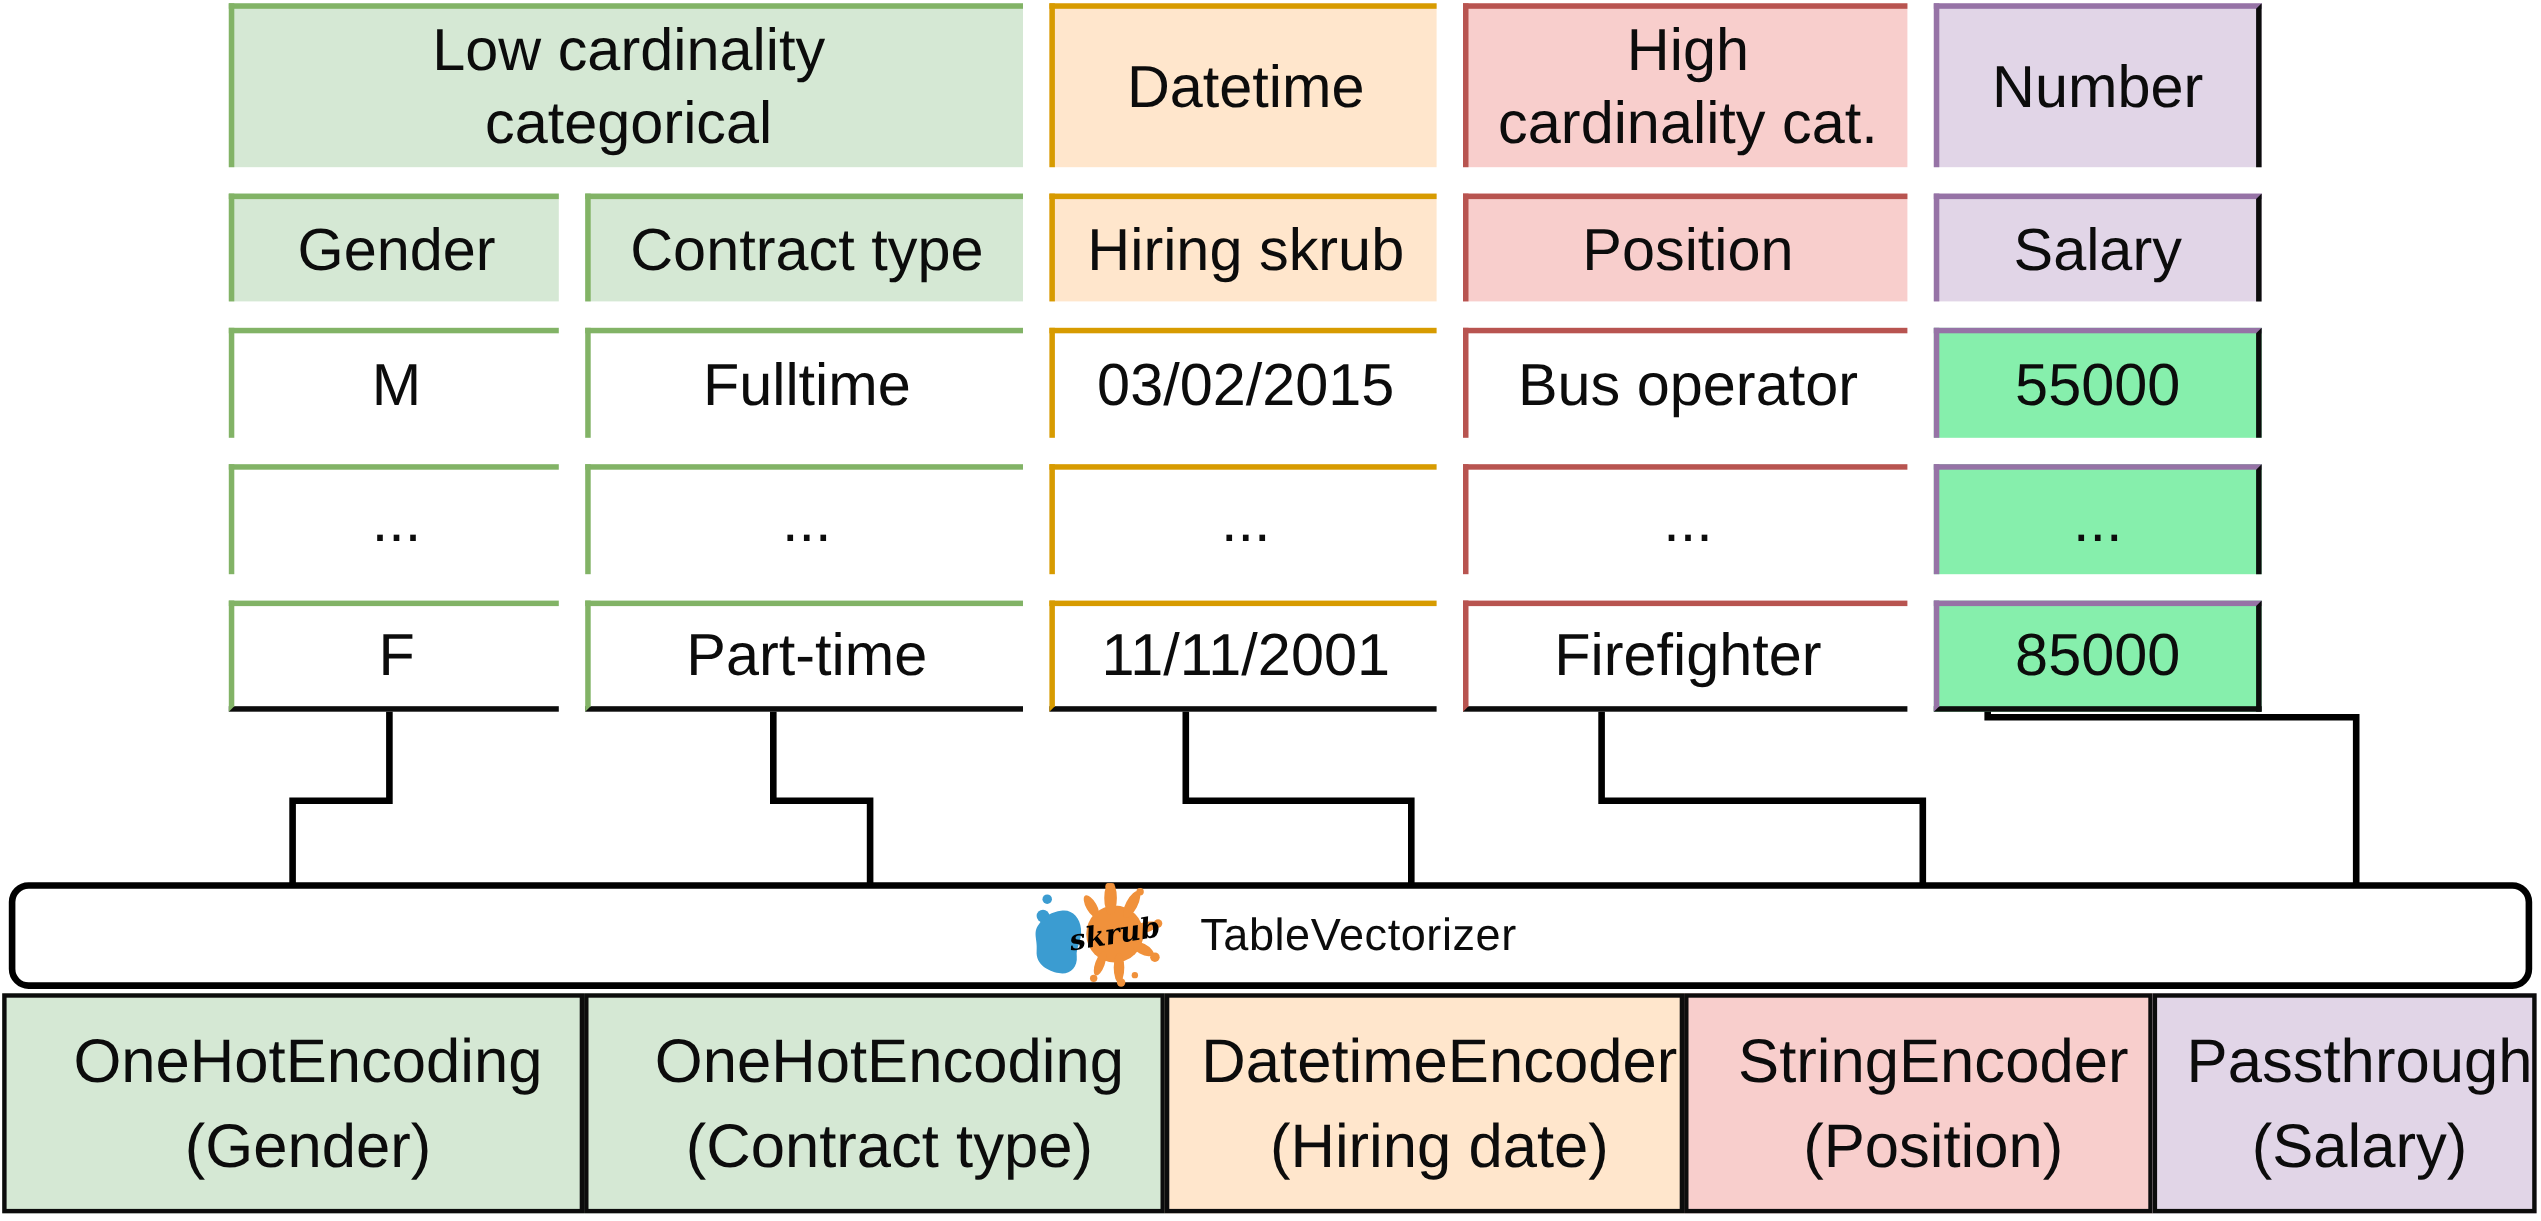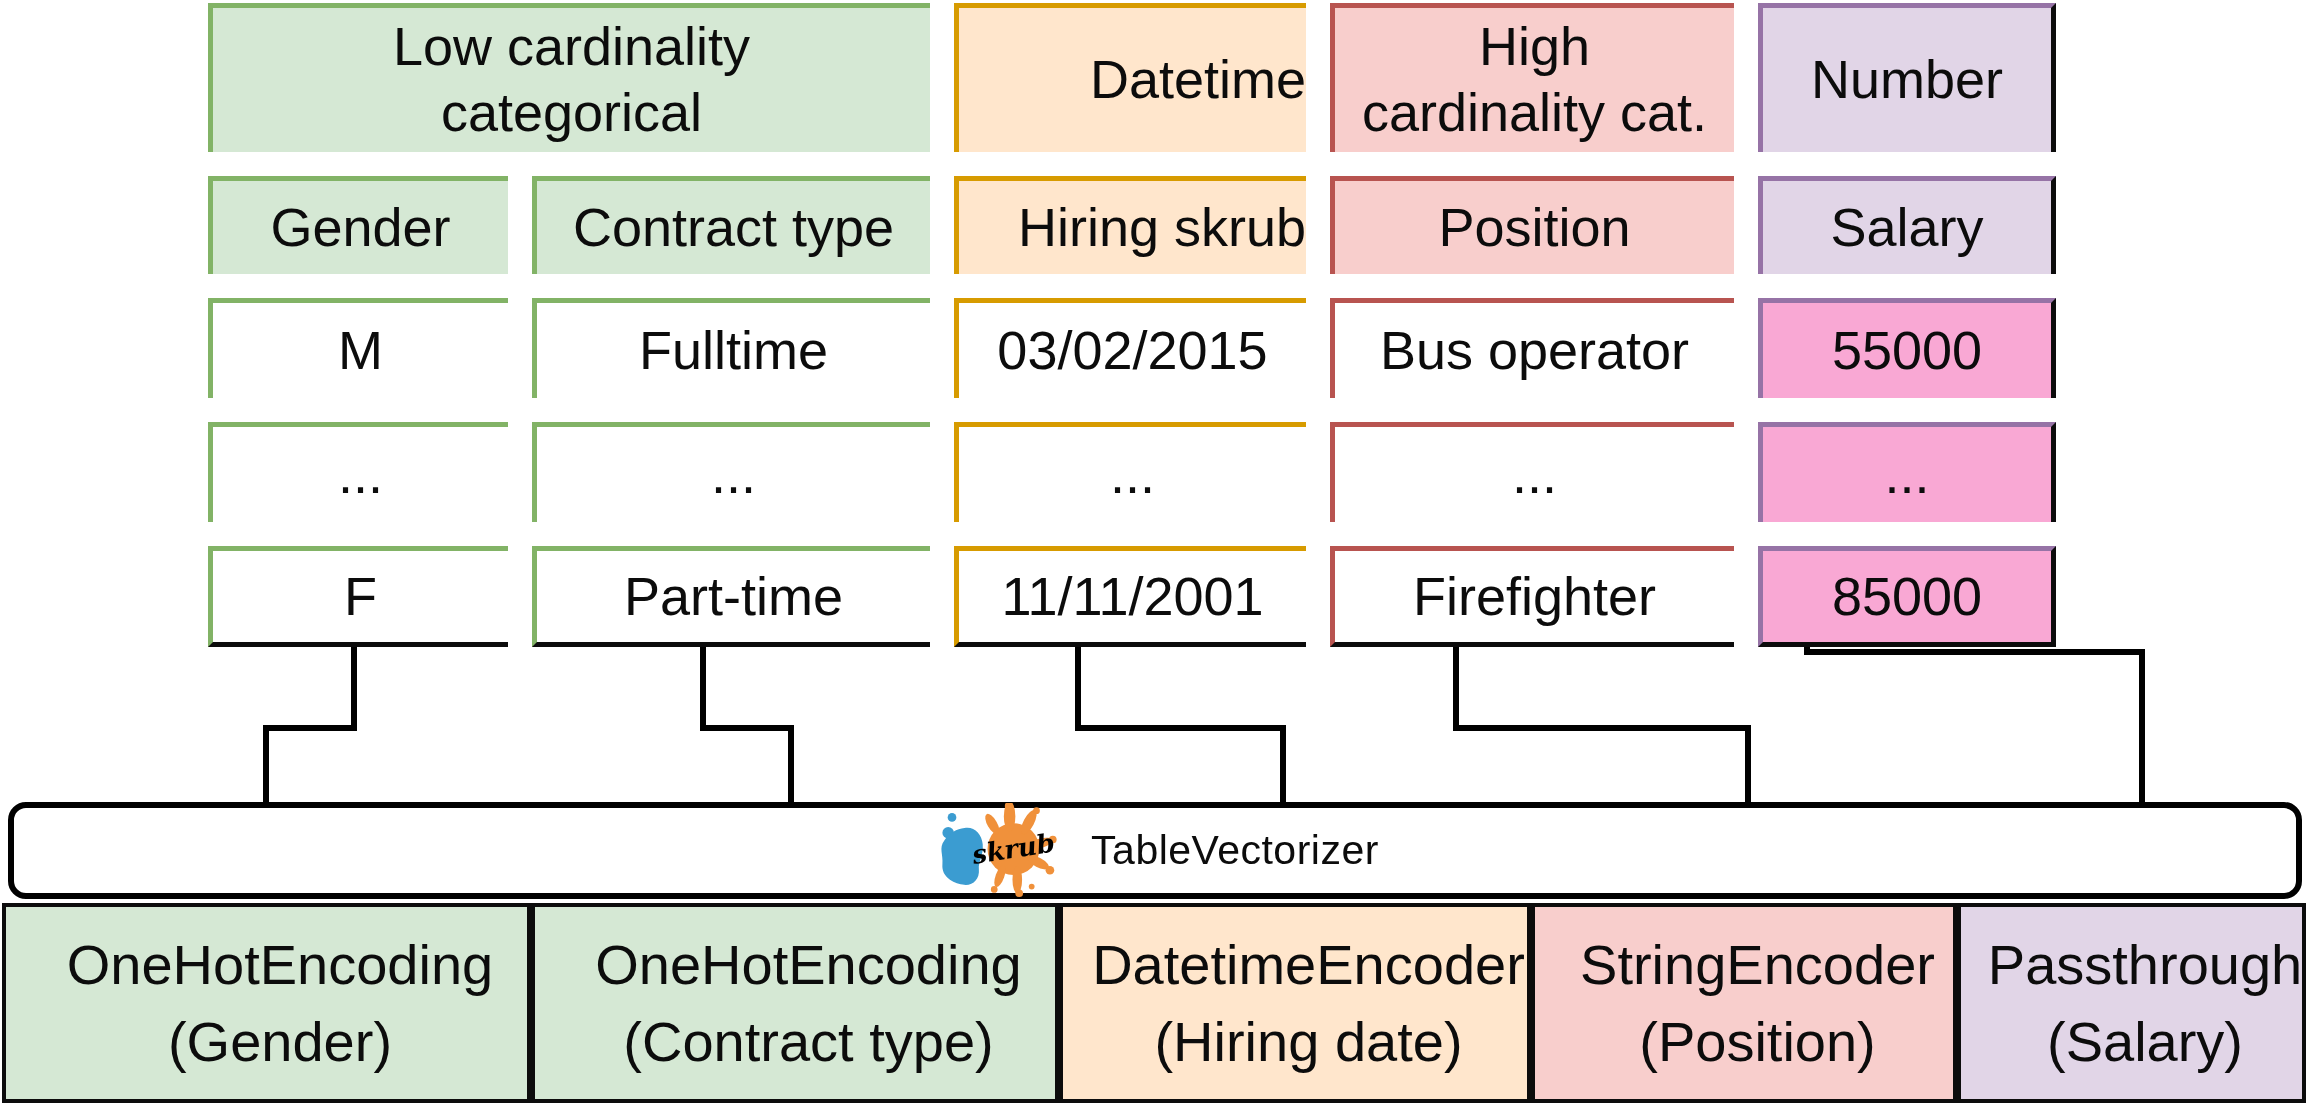--- a/index.html
+++ b/index.html
@@ -20,27 +20,27 @@
     box-sizing:border-box;
     border-left:5px solid; border-top:5px solid;
     display:flex; flex-direction:column; align-items:center; justify-content:center;
     text-align:center; font-size:54px; line-height:1.22;
   }
   .cell.br { border-right:5px solid; }
   .cell.bb { border-bottom:5px solid; }
   .span2 { grid-column: span 2; }
 
   .g  { border-color:#82b366; background:#d5e8d4; }
-  .o  { border-color:#d79b00; background:#ffe6cc;align-items:flex-end; }
+  .o  { border-color:#d79b00; background:#ffe6cc; }
   .r  { border-color:#b85450; background:#f8cecc; }
   .p  { border-color:#9673a6; background:#e1d5e7; }
   .wg { border-color:#82b366; background:#ffffff; }
   .wo { border-color:#d79b00; background:#ffffff; }
   .wr { border-color:#b85450; background:#ffffff; }
-  .wp { border-color:#9673a6; background:#f9a8d4; }
+  .wp { border-color:#9673a6; background:#86efac; }
 
   
   .wires { position:absolute; left:0; top:0; z-index:0; }
   .wires path { fill:none; stroke:#000000; stroke-width:6; }
 
   
   .tv {
     position:absolute; left:8px; top:802px; width:2294px; height:97px; z-index:2;
     box-sizing:border-box; background:#ffffff; border:6px solid #000000; border-radius:18px;
     display:flex; align-items:center; justify-content:center; gap:22px;

